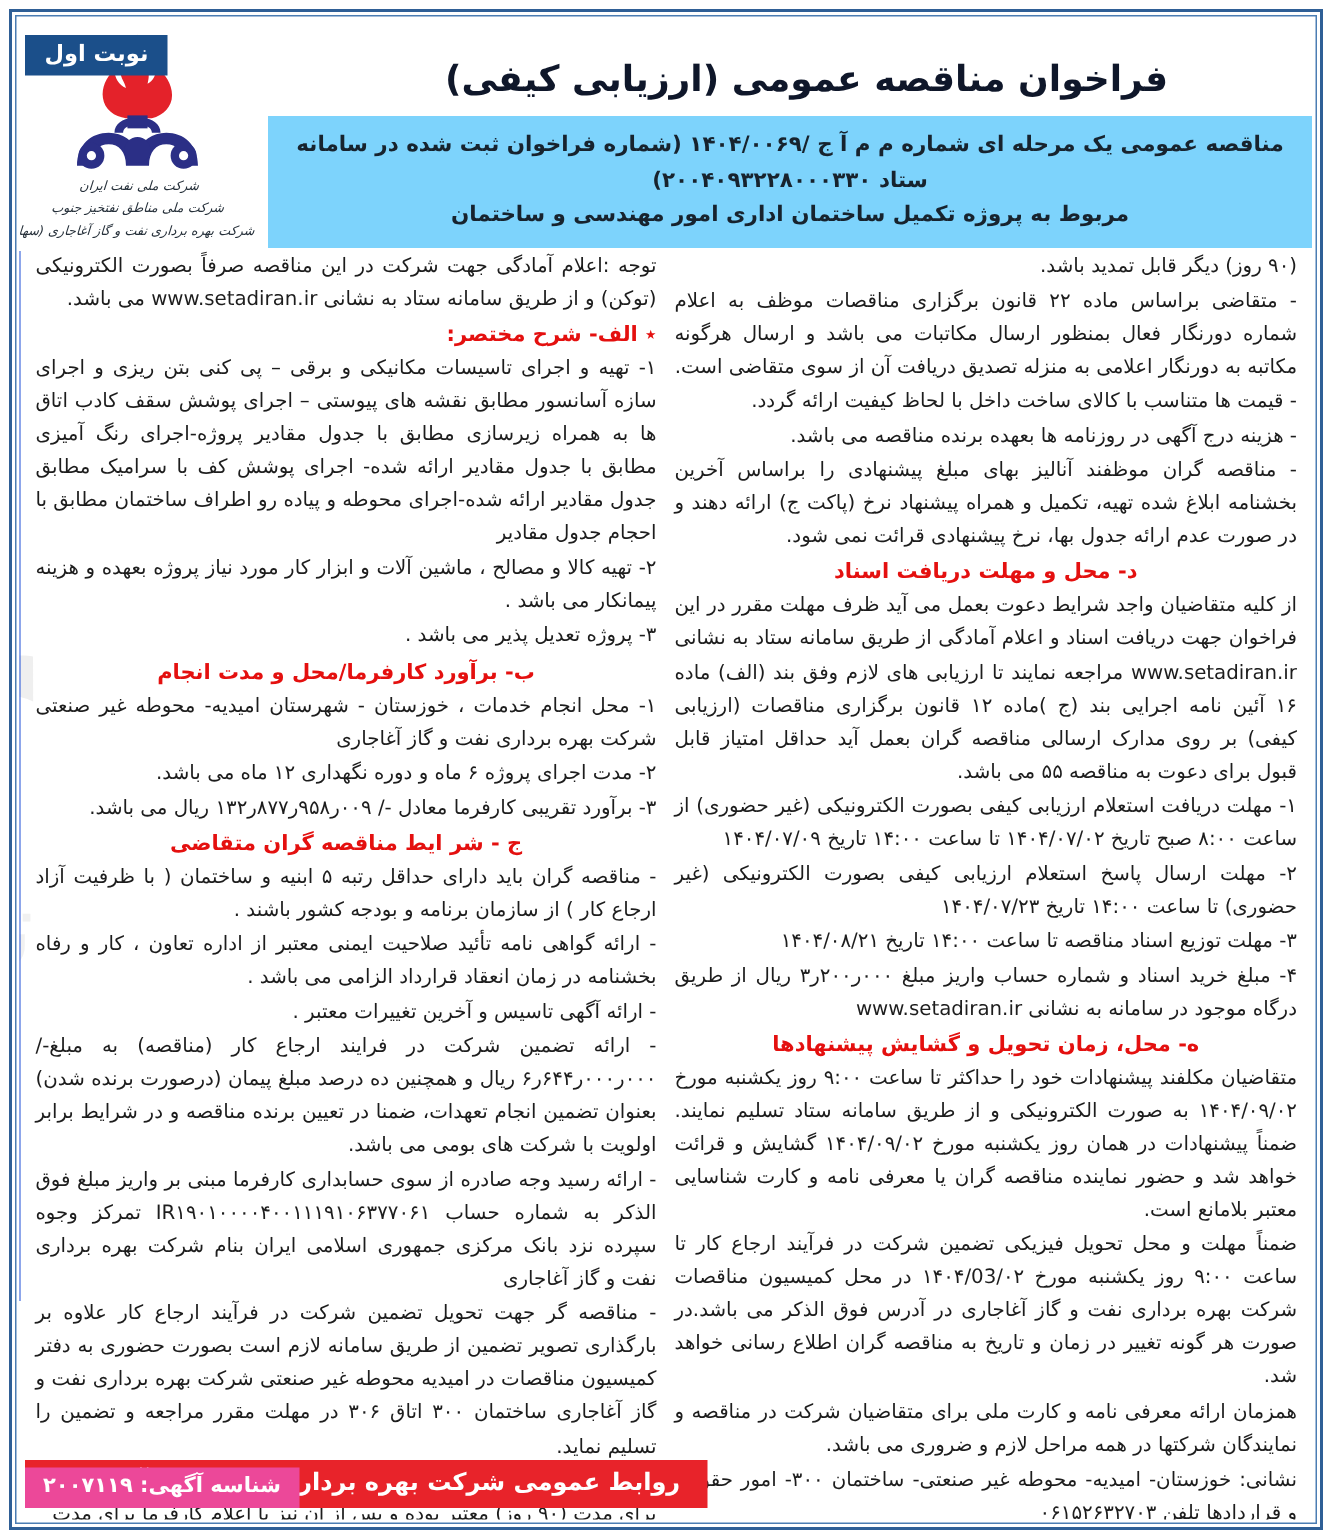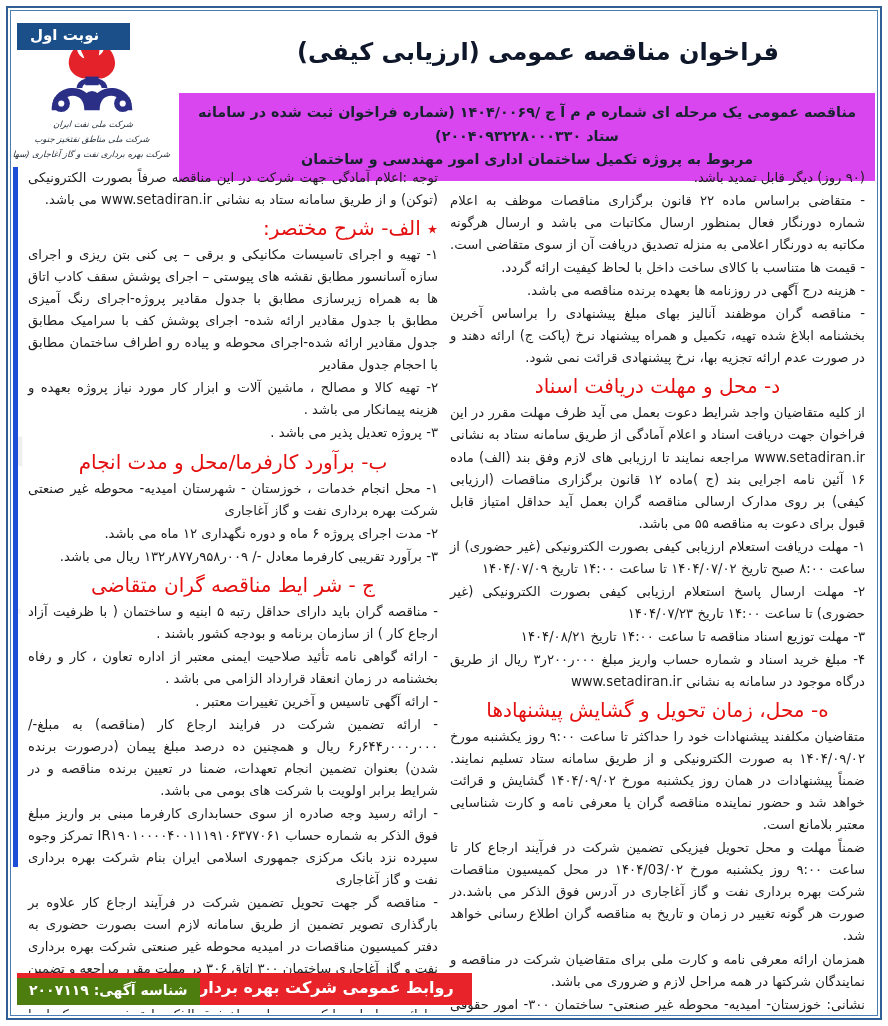--- a/index.html
+++ b/index.html
@@ -42,21 +42,21 @@
   
   .header{
     position:relative;z-index:2;
     display:flex;flex-direction:row-reverse;align-items:flex-start;
     height:150px;
   }
   .nobat-badge{
     position:absolute;top:10px;left:4px;
     background:#1b4f8a;color:#fff;
     font-size:15px;font-weight:bold;
-    padding:5px 31px 7px 13px;
+    padding:5px 13px 7px 13px;
     letter-spacing:0;
     line-height:1;
     white-space:nowrap;
   }
   .logo-block{
     width:158px;flex:0 0 158px;
     text-align:center;
     padding-top:6px;
   }
   .logo-mark{width:116px;height:96px;margin:0 auto;display:block;}
@@ -75,22 +75,22 @@
     padding-top:10px;
     padding-left:8px;
   }
   .main-title{
     font-size:24px;font-weight:bold;color:#0f172a;
     margin:16px 96px 0 4px;
     line-height:1.1;
     letter-spacing:-.4px;
   }
   .subtitle-box{
-    margin-top:28px;
-    background:#d946ef;
+    margin-top:12px;
+    background:#7dd3fc;
     padding:8px 12px 10px 12px;
     text-align:center;
     font-size:14.3px;font-weight:bold;line-height:1.62;
     color:#17232e;
   }
   .subtitle-box div{white-space:normal;}
 
   
   .columns{
     position:relative;z-index:2;
@@ -106,27 +106,27 @@
     text-justify:inter-word;
     color:#1d1d1d;
   }
   .col-left{
     flex:1 1 50%;
     padding:0 10px 0 6px;
   }
   .col-right{
     flex:1 1 50%;
     padding:0 6px 0 10px;
-    border-left:5px solid #1d4ed8;
+    border-left:1px solid #1d4ed8;
   }
   .col p{margin:0 0 1px 0;}
   .sec-head{
     color:#e4100f;
-    font-weight:normal;
-    font-size:20px;
+    font-weight:bold;
+    font-size:14px;
     text-align:center;
     margin:2px 0 1px 0;
     line-height:1.5;
   }
   .sec-head.right-al{text-align:right;}
 
   
   .footer{
     position:absolute;left:0;right:0;bottom:8px;
     z-index:3;
@@ -136,21 +136,21 @@
   }
   .footer-red{
     background:#e8232a;color:#fff;
     font-weight:bold;font-size:16px;
     padding:6px 18px 8px 18px;
     line-height:1.1;
     white-space:nowrap;
     margin-right:175px;
   }
   .footer-blue{
-    background:#4d7c0f;color:#fff;
+    background:#ec4899;color:#fff;
     font-weight:bold;font-size:14px;
     padding:5px 12px 7px 12px;
     line-height:1.1;
     white-space:nowrap;
     position:absolute;left:4px;bottom:0;
   }
 </style>
 </head>
 <body>
 
@@ -206,21 +206,21 @@
       </div>
     </div>
 
     <div class="columns">
 
       <div class="col col-left">
         <p>(۹۰ روز) دیگر قابل تمدید باشد.</p>
         <p>- متقاضی براساس ماده ۲۲ قانون برگزاری مناقصات موظف به اعلام شماره دورنگار فعال بمنظور ارسال مکاتبات می باشد و ارسال هرگونه مکاتبه به دورنگار اعلامی به منزله تصدیق دریافت آن از سوی متقاضی است.</p>
         <p>- قیمت ها متناسب با کالای ساخت داخل با لحاظ کیفیت ارائه گردد.</p>
         <p>- هزینه درج آگهی در روزنامه ها بعهده برنده مناقصه می باشد.</p>
-        <p>- مناقصه گران موظفند آنالیز بهای مبلغ پیشنهادی را براساس آخرین بخشنامه ابلاغ شده تهیه، تکمیل و همراه پیشنهاد نرخ (پاکت ج) ارائه دهند و در صورت  عدم ارائه تجزیه بها، نرخ پیشنهادی قرائت نمی شود.</p>
+        <p>- مناقصه گران موظفند آنالیز بهای مبلغ پیشنهادی را براساس آخرین بخشنامه ابلاغ شده تهیه، تکمیل و همراه پیشنهاد نرخ (پاکت ج) ارائه دهند و در صورت  عدم ارائه جدول بها، نرخ پیشنهادی قرائت نمی شود.</p>
 
         <div class="sec-head">د- محل و مهلت دریافت اسناد</div>
         <p>از کلیه متقاضیان واجد شرایط دعوت بعمل می آید ظرف مهلت مقرر در این فراخوان جهت دریافت اسناد و اعلام آمادگی از طریق سامانه ستاد به نشانی www.setadiran.ir مراجعه نمایند تا ارزیابی های لازم وفق بند (الف) ماده ۱۶ آئین نامه اجرایی بند (ج )ماده ۱۲ قانون برگزاری مناقصات (ارزیابی کیفی) بر روی مدارک ارسالی مناقصه گران بعمل آید حداقل امتیاز قابل قبول برای دعوت به مناقصه ۵۵ می باشد.</p>
         <p>۱- مهلت دریافت استعلام ارزیابی کیفی بصورت الکترونیکی (غیر حضوری) از ساعت ۸:۰۰ صبح تاریخ ۱۴۰۴/۰۷/۰۲ تا ساعت ۱۴:۰۰ تاریخ ۱۴۰۴/۰۷/۰۹</p>
         <p>۲- مهلت ارسال پاسخ استعلام ارزیابی کیفی بصورت الکترونیکی (غیر حضوری) تا ساعت ۱۴:۰۰ تاریخ ۱۴۰۴/۰۷/۲۳</p>
         <p>۳- مهلت توزیع اسناد مناقصه تا ساعت ۱۴:۰۰ تاریخ ۱۴۰۴/۰۸/۲۱</p>
         <p>۴- مبلغ خرید اسناد و شماره حساب واریز مبلغ ۰۰۰ر۲۰۰ر۳ ریال از طریق درگاه موجود در سامانه به نشانی www.setadiran.ir</p>
 
         <div class="sec-head">ه- محل، زمان تحویل و گشایش پیشنهادها</div>
         <p>متقاضیان مکلفند پیشنهادات خود را حداکثر تا ساعت ۹:۰۰ روز یکشنبه مورخ ۱۴۰۴/۰۹/۰۲ به صورت الکترونیکی و از طریق سامانه ستاد تسلیم نمایند. ضمناً پیشنهادات در همان روز یکشنبه مورخ ۱۴۰۴/۰۹/۰۲ گشایش و قرائت خواهد شد و حضور نماینده مناقصه گران یا معرفی نامه و کارت شناسایی معتبر بلامانع است.</p>

